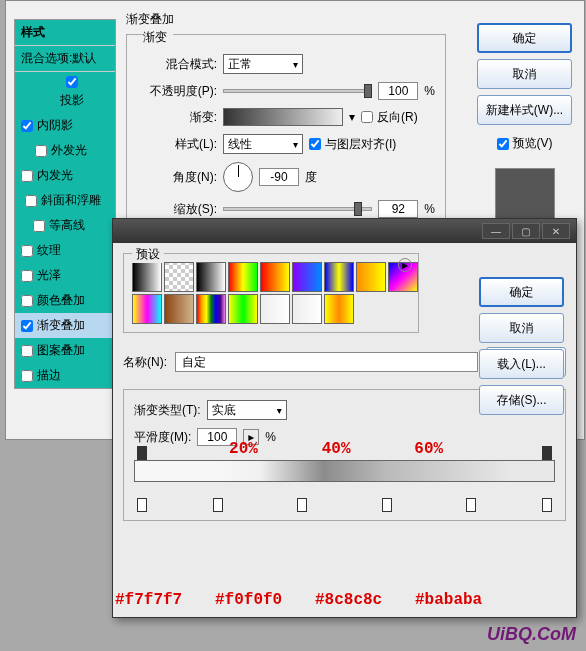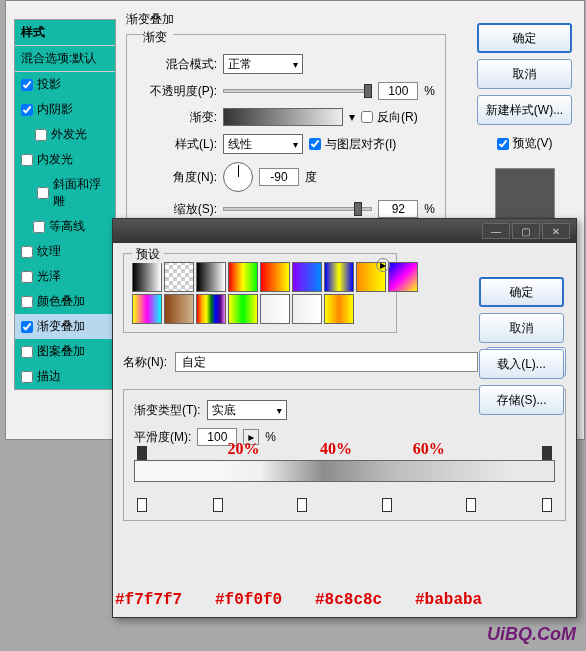--- a/index.html
+++ b/index.html
@@ -29,64 +29,64 @@
 .btn{height:30px;border:1px solid #7a9cc6;background:linear-gradient(#fff,#dde8f5);border-radius:3px;cursor:pointer;display:flex;align-items:center;justify-content:center}
 .btn.primary{border:2px solid #2a6fc9}
 .preview-box{width:60px;height:60px;background:#555;border:1px solid #888;margin-top:10px;align-self:center}
 .chk{display:flex;align-items:center;gap:4px}
 .chk input{width:12px;height:12px}
 
 .dlg-grad{left:112px;top:218px;width:465px;height:400px;background:#ebebeb;border:1px solid #333;box-shadow:3px 3px 8px rgba(0,0,0,.4)}
 .titlebar{height:24px;background:linear-gradient(#555,#333);display:flex;align-items:center;justify-content:flex-end;padding:0 6px;gap:2px}
 .tb-btn{width:28px;height:16px;background:#444;border:1px solid #666;display:flex;align-items:center;justify-content:center;color:#ccc;font-size:10px}
 .ge-body{padding:10px;position:relative}
-.preset-box{border:1px solid #aaa;padding:8px;width:274px;position:relative}
+.preset-box{border:1px solid #aaa;padding:8px;width:296px;position:relative}
 .preset-lbl{position:absolute;top:-8px;left:8px;background:#ebebeb;padding:0 4px}
 .preset-grid{display:flex;flex-wrap:wrap;gap:2px;width:290px}
 .sw{width:30px;height:30px;border:1px solid #666}
 .ge-btns{position:absolute;right:12px;top:34px;width:85px;display:flex;flex-direction:column;gap:6px}
 .name-row{display:flex;align-items:center;gap:8px;margin-top:14px}
 .name-input{flex:1;height:20px;border:1px solid #888;background:#fff;padding:0 6px}
 .type-box{border:1px solid #aaa;margin-top:12px;padding:10px}
 .grad-bar-wrap{position:relative;margin-top:14px;height:50px}
 .grad-bar{height:22px;width:100%;background:linear-gradient(90deg,#f7f7f7 0%,#f7f7f7 20%,#f0f0f0 30%,#8c8c8c 45%,#bababa 60%,#e8e8e8 90%);border:1px solid #666}
 .stop{position:absolute;width:10px;height:14px;border:1px solid #333;bottom:-2px;transform:translateX(-50%)}
 .stop.top{top:-14px;bottom:auto;background:#333}
 .stop.b{background:#fff}
-.ann-pct{position:absolute;color:#d00;font-family:Liberation Serif, serif;font-size:16px;font-weight:bold;top:-20px;transform:translateX(-50%)}
+.ann-pct{position:absolute;color:#d00;font-family:Liberation Mono, monospace;font-size:16px;font-weight:bold;top:-20px;transform:translateX(-50%)}
 .ann-hex{position:absolute;color:#d00;font-family:"Courier New";font-size:16px;font-weight:bold;bottom:-162px}
 .watermark{position:absolute;right:10px;bottom:6px;color:#701a75;font-weight:bold;font-size:18px;font-style:italic}
 .play-btn{position:absolute;right:6px;top:4px;width:14px;height:14px;border:1px solid #888;border-radius:50%;display:flex;align-items:center;justify-content:center;font-size:8px}
 </style>
 </head>
 <body>
 
 <div class="dlg dlg-main">
 
   <div class="styles-panel">
     <div class="styles-hdr">样式</div>
     <div class="styles-sub">混合选项:默认</div>
     <div id="style-items">
-        <div class="style-item" style="padding-left: 6px;">
+        <div class="style-item" style="padding-left: 20px; flex-direction: column;">
           <input type="checkbox" checked="" style="">
           <span>投影</span>
         </div>
         <div class="style-item" style="padding-left: 6px;">
           <input type="checkbox" checked="" style="">
           <span>内阴影</span>
         </div>
         <div class="style-item" style="padding-left: 20px;">
           <input type="checkbox" style="">
           <span>外发光</span>
         </div>
         <div class="style-item" style="padding-left: 6px;">
           <input type="checkbox" style="">
           <span>内发光</span>
         </div>
-        <div class="style-item" style="padding-left: 22px;">
+        <div class="style-item" style="padding-left: 10px;">
           <input type="checkbox" style="">
           <span>斜面和浮雕</span>
         </div>
         <div class="style-item" style="padding-left: 18px;">
           <input type="checkbox" style="">
           <span>等高线</span>
         </div>
         <div class="style-item" style="padding-left: 6px;">
           <input type="checkbox" style="">
           <span>纹理</span>

